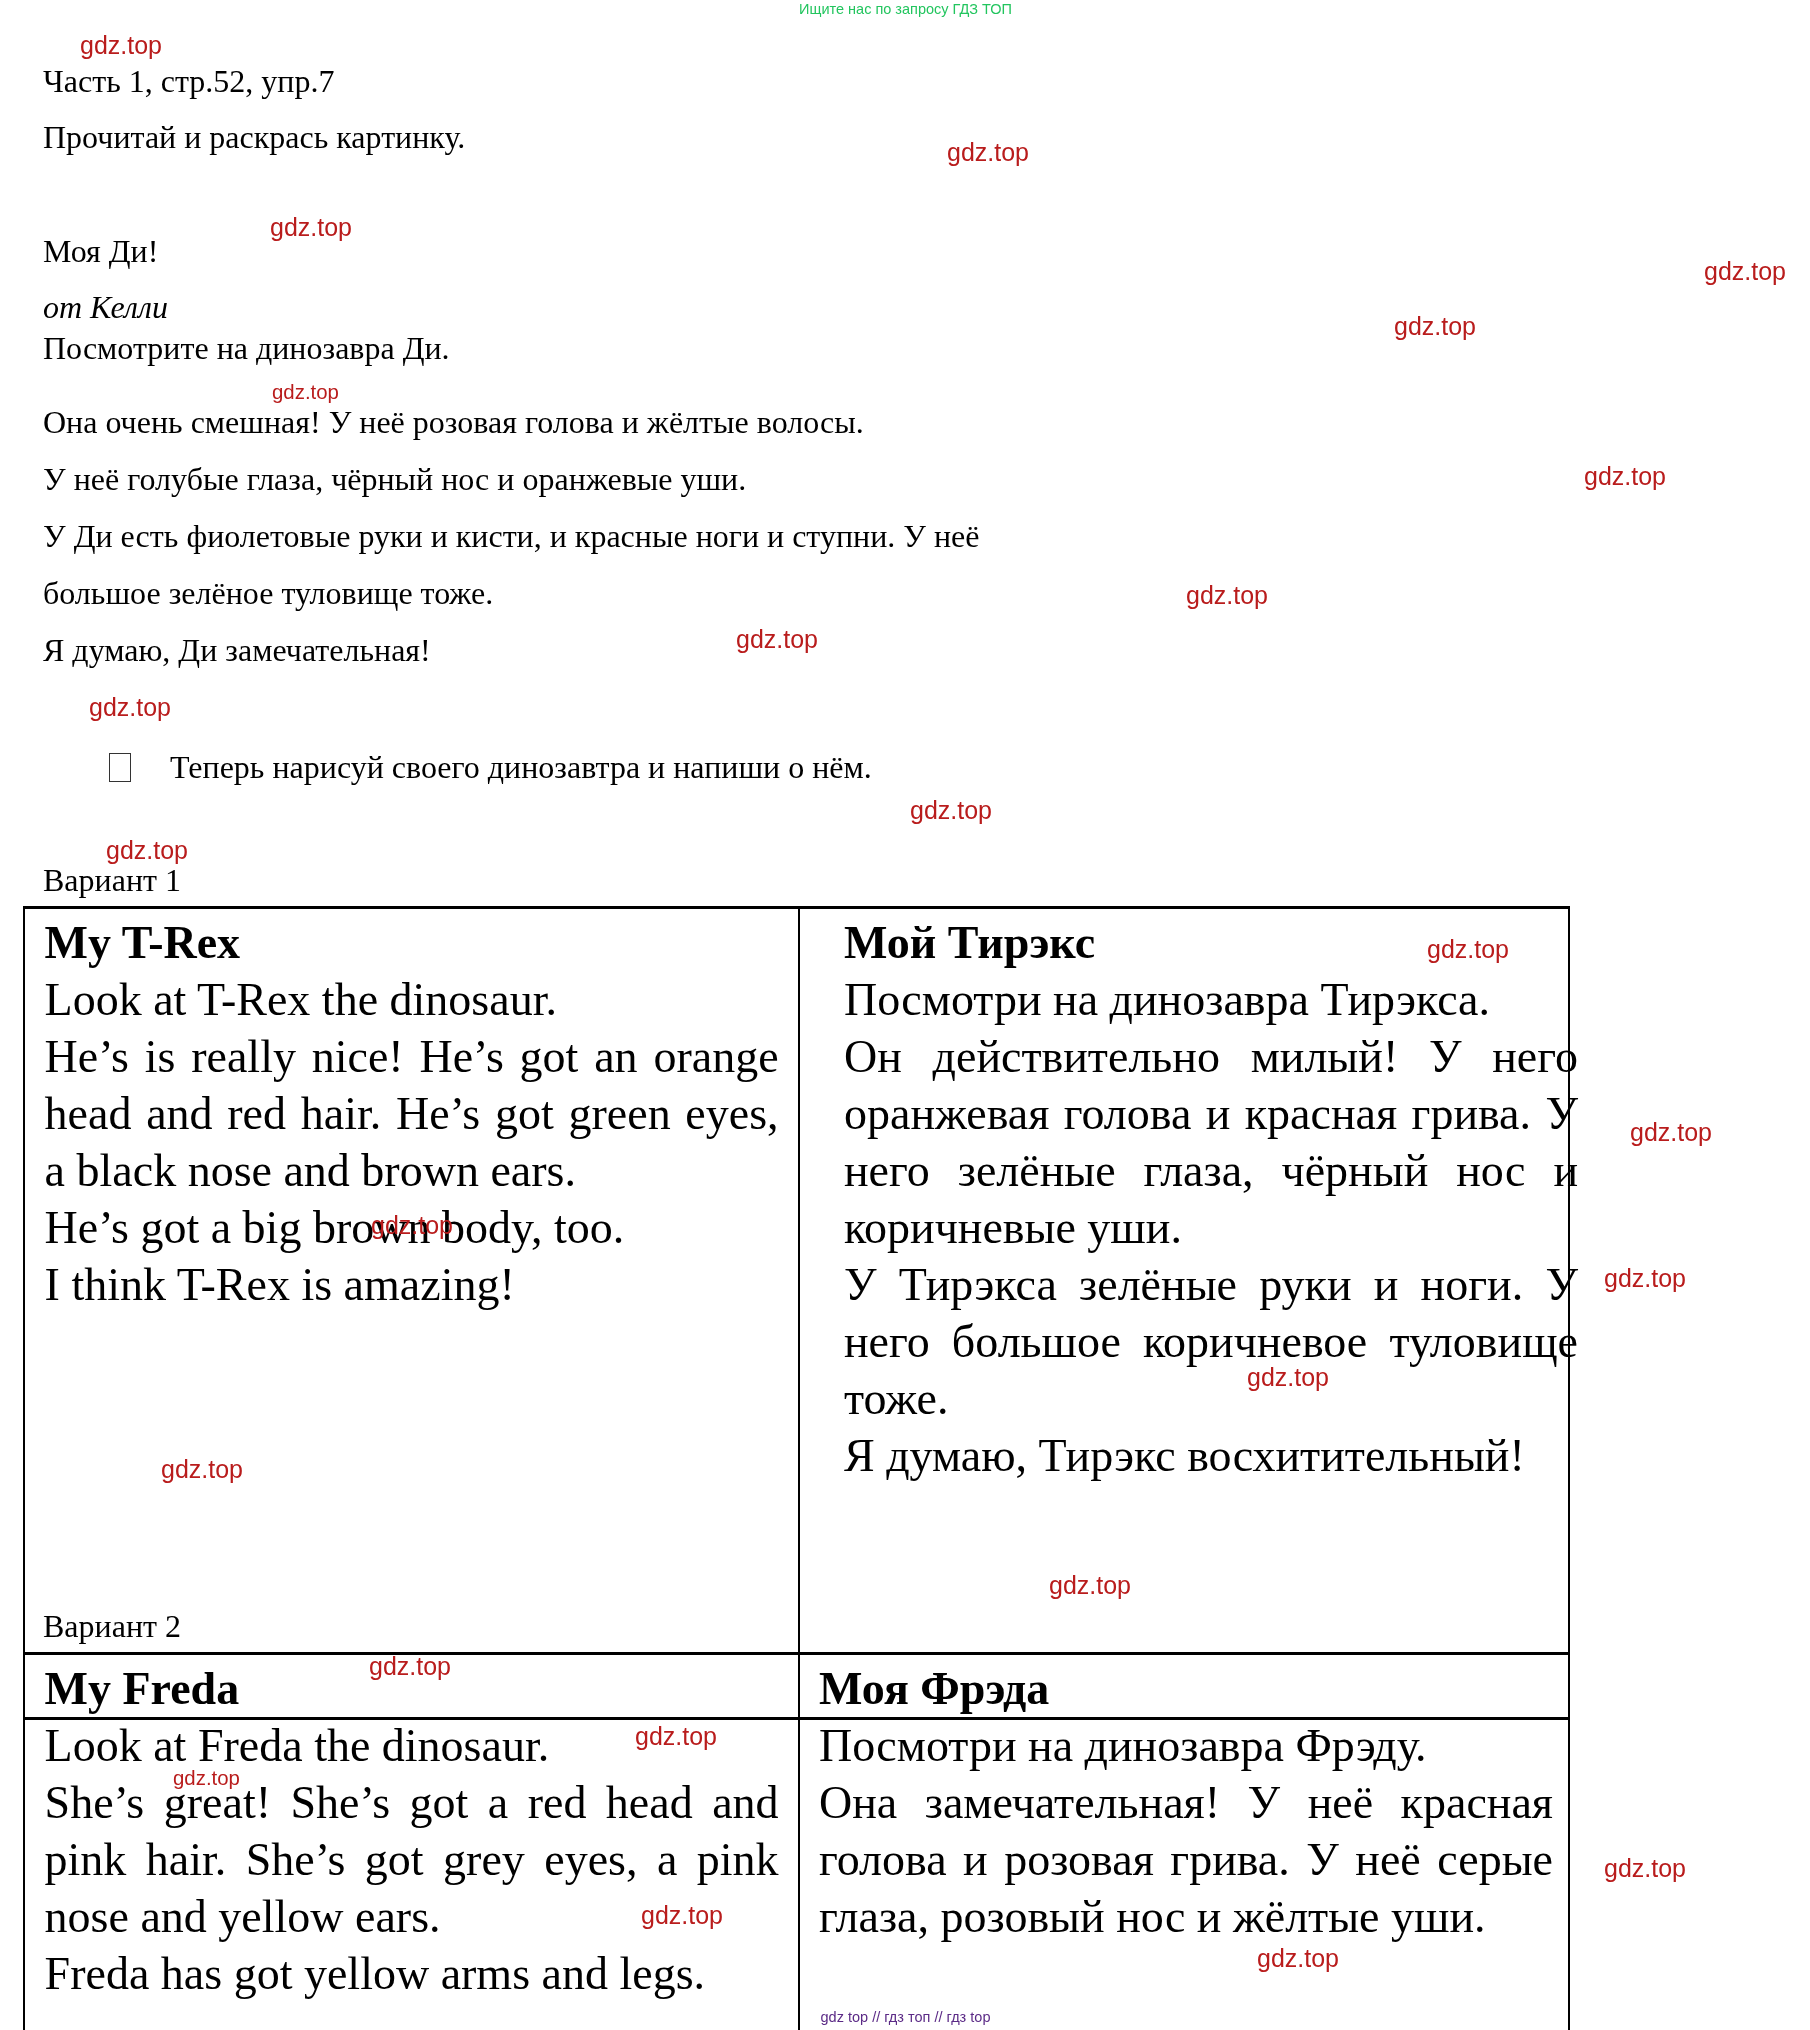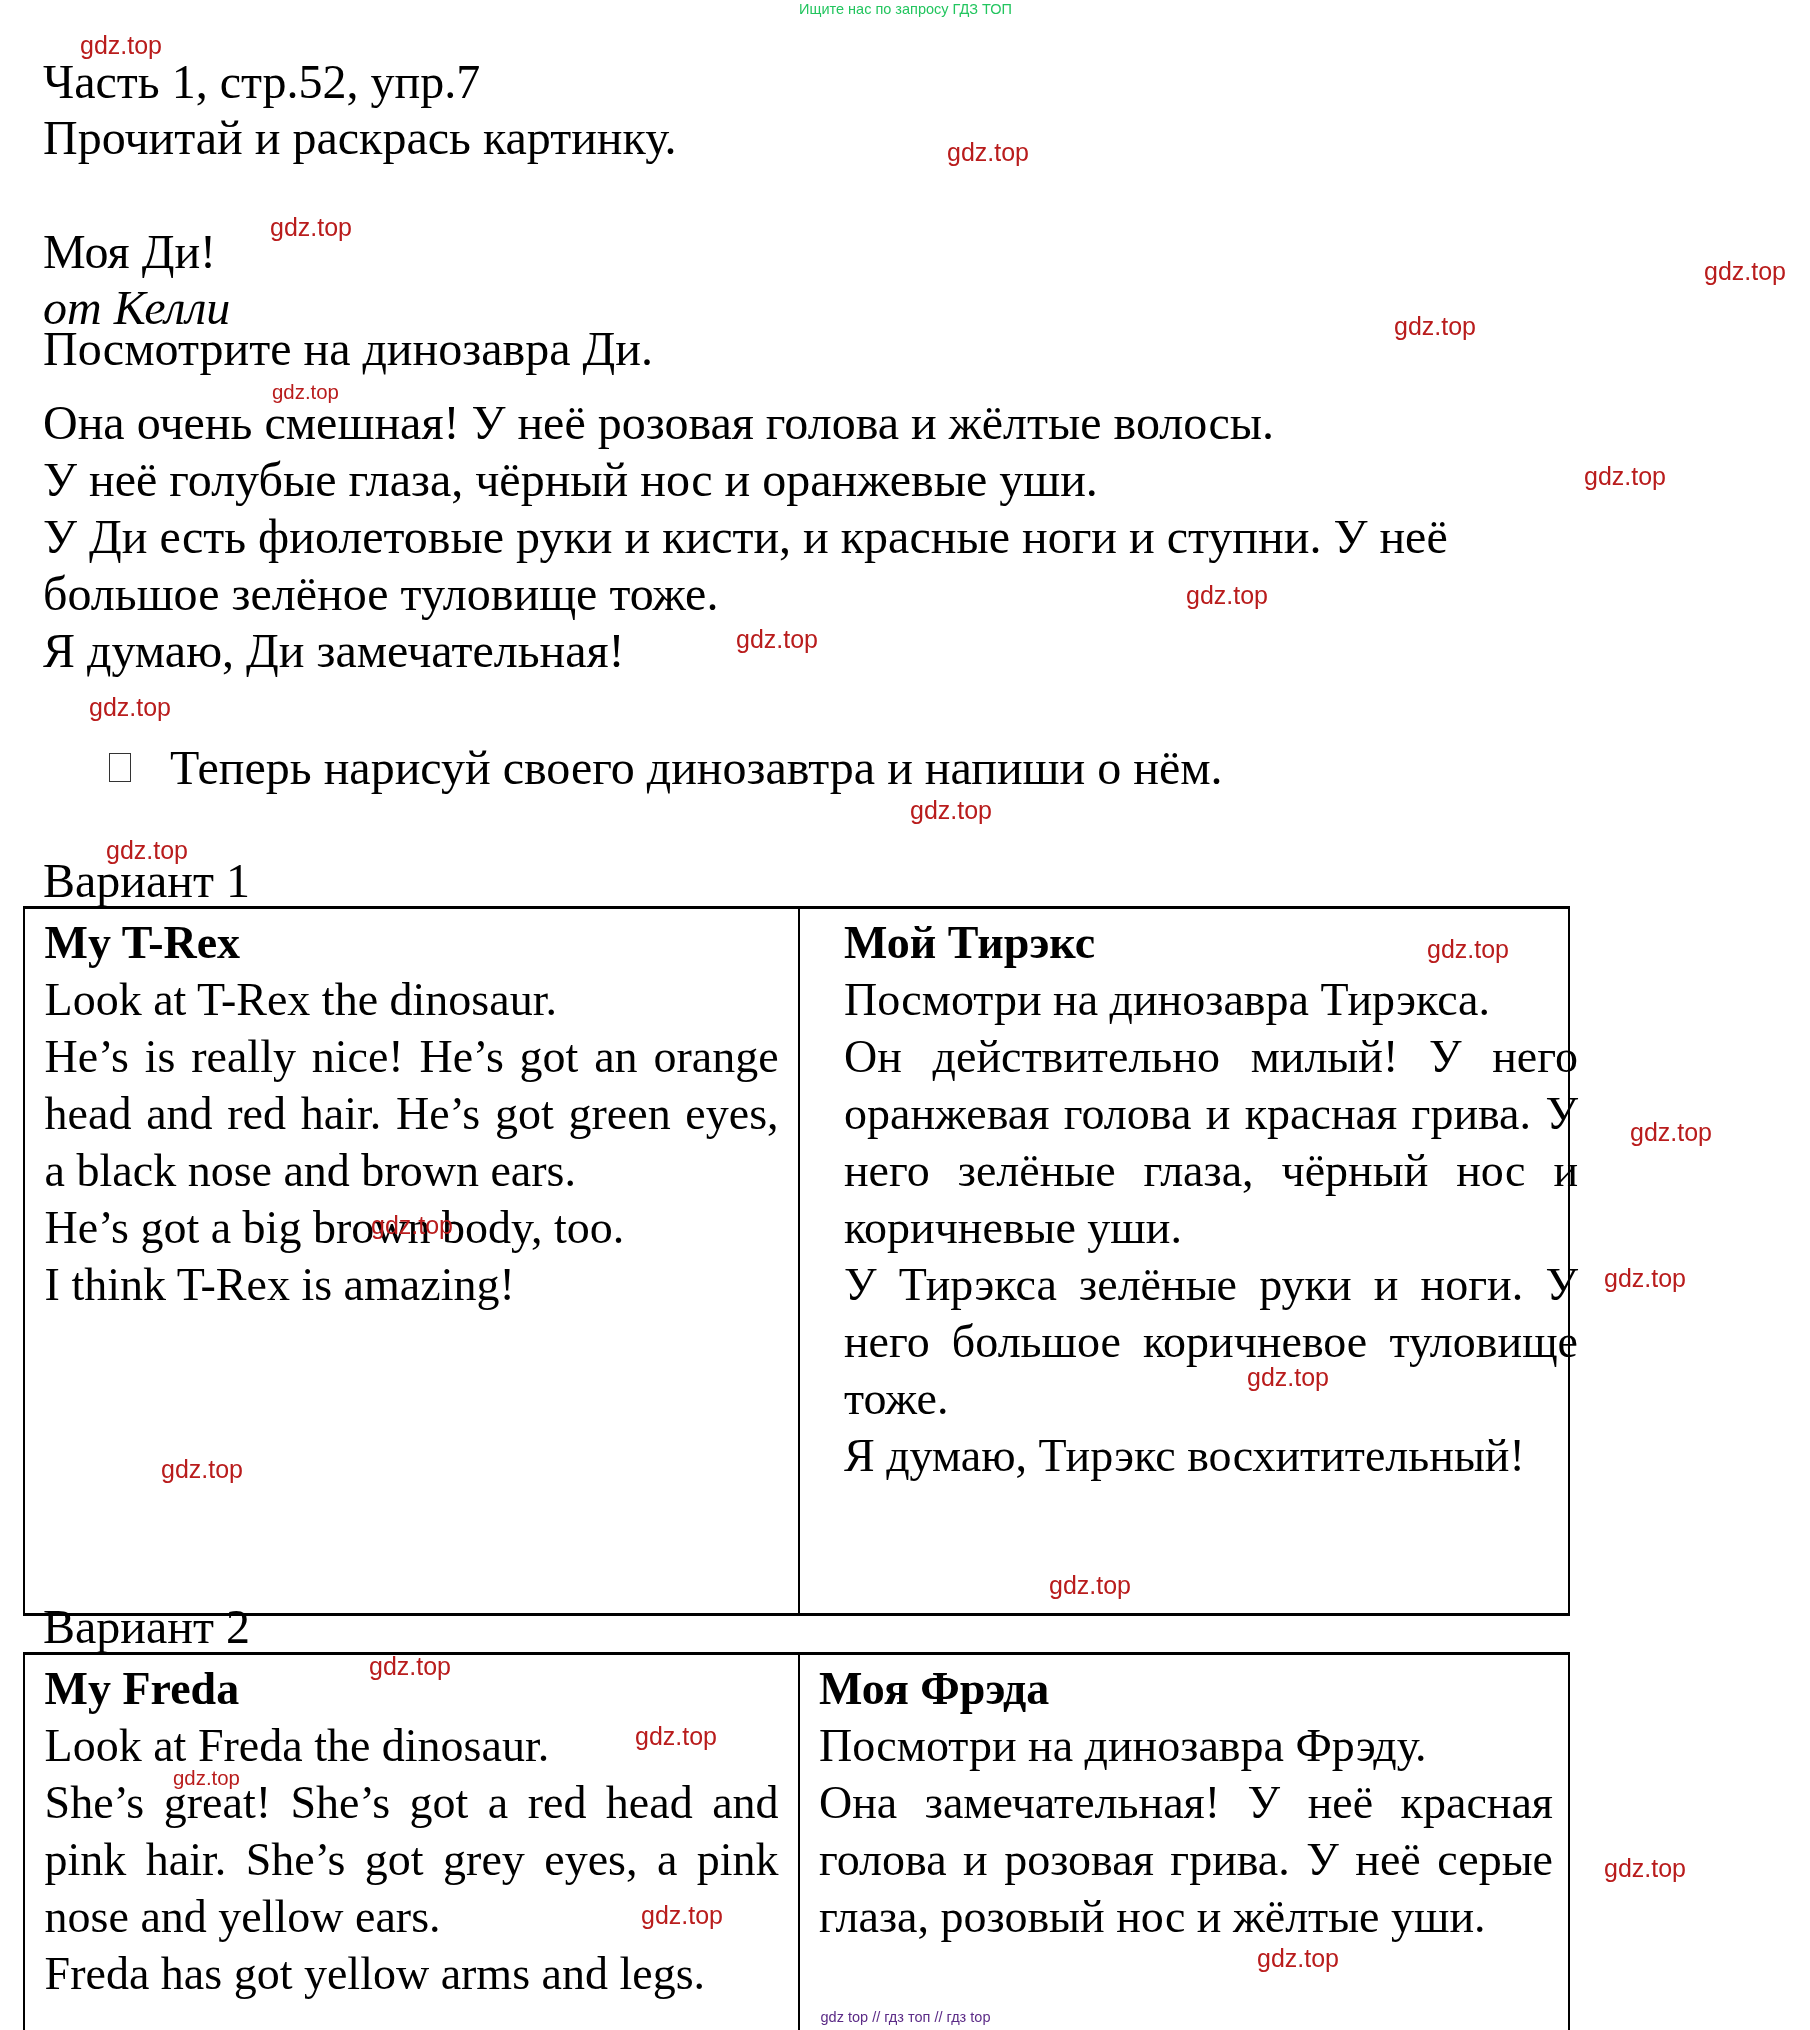--- a/index.html
+++ b/index.html
@@ -3,21 +3,21 @@
 <meta charset="utf-8">
 <style>
   html, body { margin: 0; padding: 0; background: #ffffff; }
   body { width: 1811px; height: 2031px; position: relative; overflow: hidden;
          font-family: "Liberation Serif", "DejaVu Serif", serif; color: #000; }
   .abs { position: absolute; white-space: nowrap; }
   .top-banner { font-family: "Liberation Sans", sans-serif; font-size: 14.5px; color: #22c55e; left: 0; width: 1811px; text-align: center; top: 0.9px; }
   .footer { font-family: "Liberation Sans", sans-serif; font-size: 14.5px; color: #5b2a86; left: 0; width: 1811px; text-align: center; top: 2009px; }
   .wm { font-family: "Liberation Sans", sans-serif; font-size: 25px; color: #b91c1c; }
   .wm.small { font-size: 20.4px; }
-  .line { font-size: 48px; left: 43px; line-height: 57px; }
+  .line { font-size: 32px; left: 43px; line-height: 57px; }
   .italic { font-style: italic; }
   .bold { font-weight: normal; }
   .checkbox { width: 20.4px; height: 27px; border: 1.7px solid #333; border-right-width: 0.9px; left: 109px; top: 753px; }
   .tbl { position: absolute; left: 23px; width: 1547px; border: 2.6px solid #000; border-top-width: 3.4px; border-bottom-width: 3.4px; box-sizing: border-box; }
   .tbl .divider { position: absolute; left: 773px; top: 0; bottom: 0; width: 1.7px; background: #000; }
   .cell { position: absolute; top: 0; }
   .cell-left { left: 19.6px; width: 734px; }
   .cell-right { left: 794px; width: 734px; }
   .cell p { margin: 0; font-size: 46px; line-height: 57px; text-align: justify; }
   .cell p.title { font-weight: bold; }
@@ -36,21 +36,21 @@
 <div class="abs line" style="top:394px;">Она очень смешная! У неё розовая голова и жёлтые волосы.</div>
 <div class="abs line" style="top:451px;">У неё голубые глаза, чёрный нос и оранжевые уши.</div>
 <div class="abs line" style="top:508px;">У Ди есть фиолетовые руки и кисти, и красные ноги и ступни. У неё</div>
 <div class="abs line" style="top:565px;">большое зелёное туловище тоже.</div>
 <div class="abs line" style="top:622px;">Я думаю, Ди замечательная!</div>
 
 <div class="abs checkbox"></div>
 <div class="abs line" style="top:739px; left:170px;">Теперь нарисуй своего динозавтра и напиши о нём.</div>
 
 <div class="abs line bold" style="top:852px;">Вариант 1</div>
-<div class="tbl" style="top:906px; height:710px;">
+<div class="tbl" style="top:906px; height:814px;">
   <div class="divider"></div>
   <div class="cell cell-left" style="top:5.1px;">
     <p class="title">My T-Rex</p>
     <p>Look at T-Rex the dinosaur.</p>
     <p>He’s is really nice! He’s got an orange head and red hair. He’s got green eyes, a black nose and brown ears.</p>
     <p>He’s got a big brown body, too.</p>
     <p>I think T-Rex is amazing!</p>
   </div>
   <div class="cell cell-right" style="top:5.1px;margin-left:25px;">
     <p class="title">Мой Тирэкс</p>

